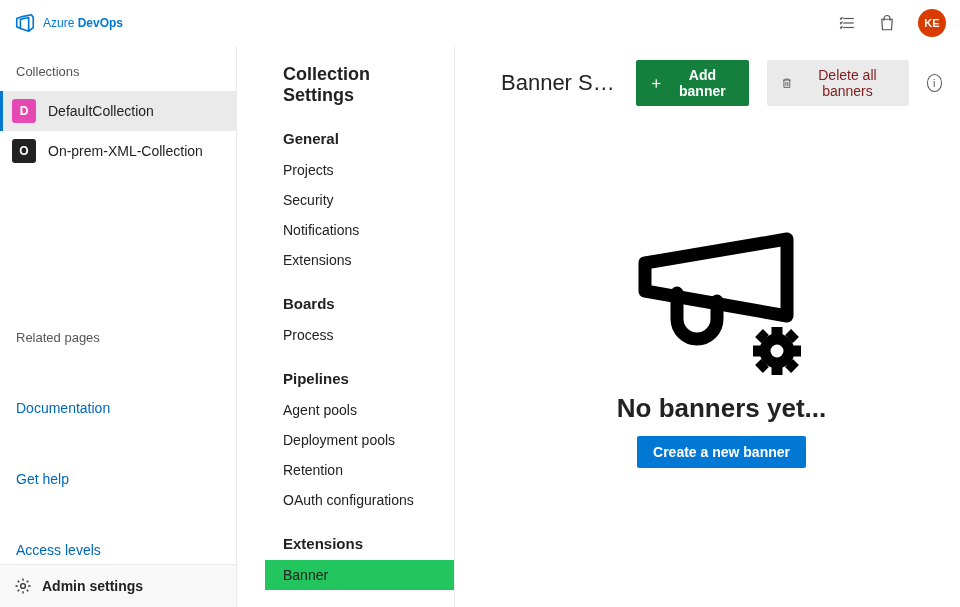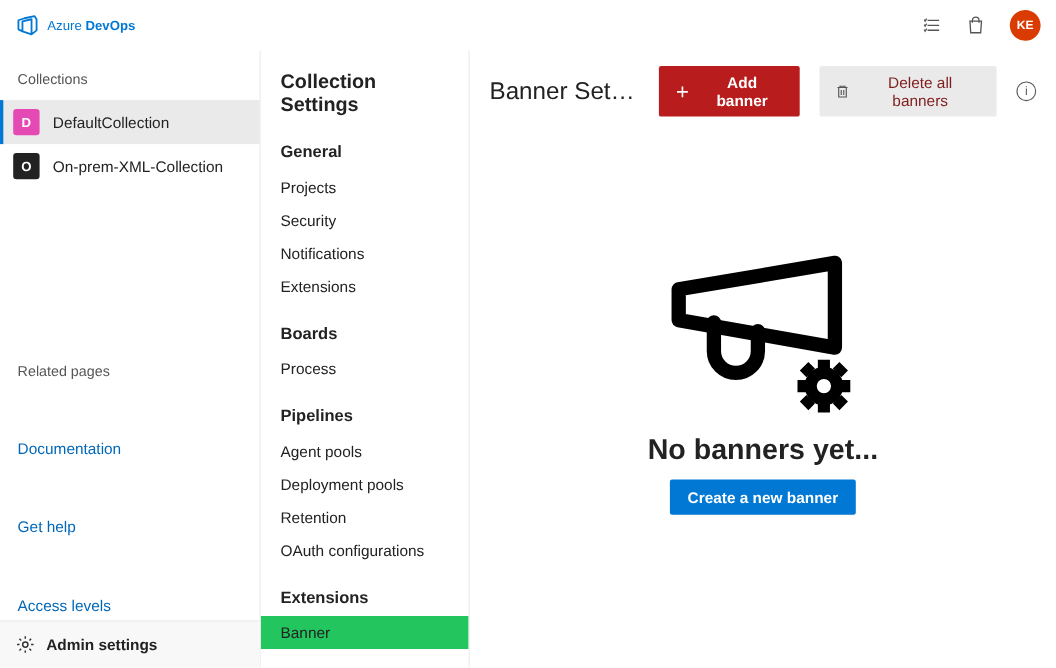--- a/index.html
+++ b/index.html
@@ -11,21 +11,21 @@
   .logo { display:flex; align-items:center; gap:7px; }
   .logo svg { }
   .logo-text { font-size:12px; color:#0078d4; }
   .logo-text .bold { font-weight:700; }
   .header-spacer { flex:1; }
   .header-icons { display:flex; align-items:center; gap:22px; }
   .avatar { width:28px; height:28px; border-radius:50%; background:#da3b01; color:#fff; font-size:11px; font-weight:600; display:flex; align-items:center; justify-content:center; }
   .ghost { color:#555; }
 
   
-  .main { flex:1; display:flex; min-height:0; }
+  .main { flex:1; display:flex; min-height:0;gap:28px; }
 
   
   .collections { width:237px; border-right:1px solid #eaeaea; display:flex; flex-direction:column; }
   .coll-title { padding:18px 16px 12px; font-size:13px; color:#555; }
   .coll-item { display:flex; align-items:center; gap:12px; padding:8px 12px; font-size:14px; color:#222; cursor:pointer; }
   .coll-item.selected { background:#eaeaea; position:relative; }
   .coll-item.selected::before { content:""; position:absolute; left:0; top:0; bottom:0; width:3px; background:#0078d4; }
   .coll-badge { width:24px; height:24px; border-radius:3px; display:flex; align-items:center; justify-content:center; font-size:12px; font-weight:600; color:#fff; }
   .coll-badge.pink { background:#e54ab4; }
   .coll-badge.dark { background:#222; }
@@ -41,21 +41,21 @@
   .nav-label { font-size:15px; font-weight:700; padding:4px 18px 8px; }
   .nav-item { padding:7px 18px; font-size:14px; color:#222; cursor:pointer; }
   .nav-item.active { background:#22c55e; }
   .group-gap { height:12px; }
 
   
   .content { flex:1; padding:14px 18px; display:flex; flex-direction:column; }
   .content-header { display:flex; align-items:center; gap:18px; }
   .content-title { font-size:22px; font-weight:400; white-space:nowrap; overflow:hidden; text-overflow:ellipsis; max-width:140px; }
   .btn { display:flex; align-items:center; gap:8px; padding:7px 14px; font-size:14px; border-radius:2px; cursor:pointer; border:none; }
-  .btn-primary { background:#b91c1c; color:#fff; font-weight:600; }
+  .btn-primary { background:#15803d; color:#fff; font-weight:600; }
   .btn-secondary { background:#eaeaea; color:#7f1d1d; }
   .btn-secondary .plus, .btn-primary svg { stroke:#fff; }
   .info-circle { width:18px; height:18px; border:1.4px solid #555; border-radius:50%; display:flex; align-items:center; justify-content:center; font-size:11px; color:#555; }
 
   .empty-state { flex:1; display:flex; flex-direction:column; align-items:center; justify-content:center; gap:12px; }
   .empty-title { font-size:26px; font-weight:700; }
   .create-btn { background:#0078d4; color:#fff; font-weight:600; padding:8px 16px; font-size:14px; border:none; cursor:pointer; border-radius:2px; }
 
 </style>
 </head>

